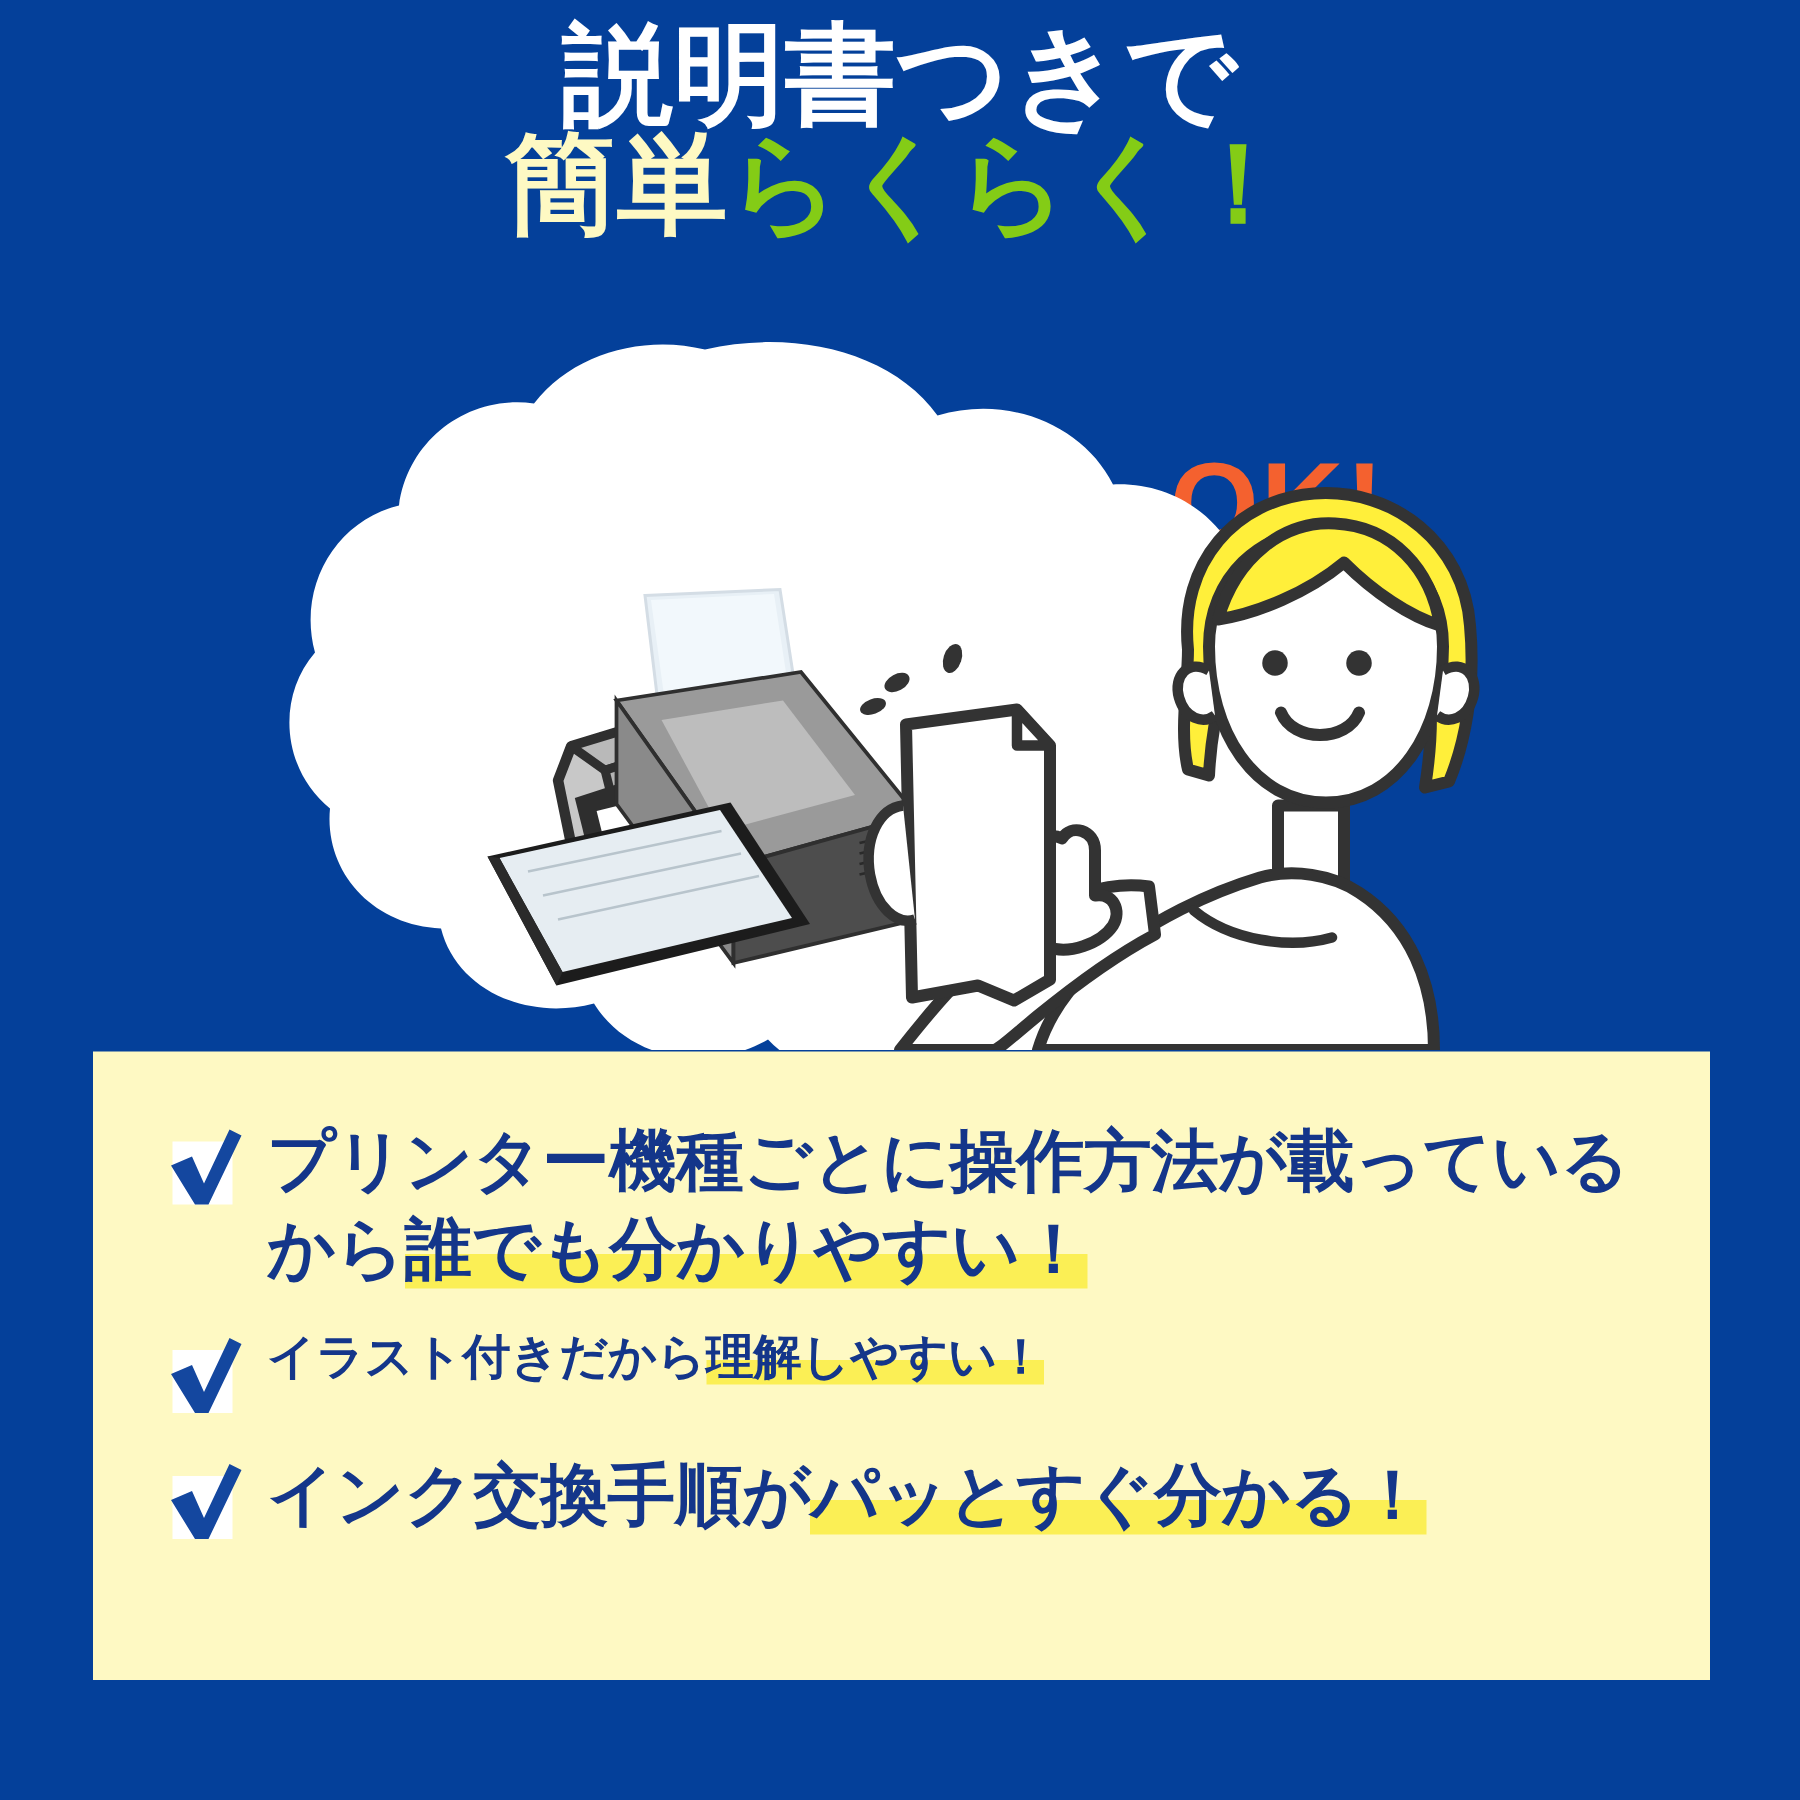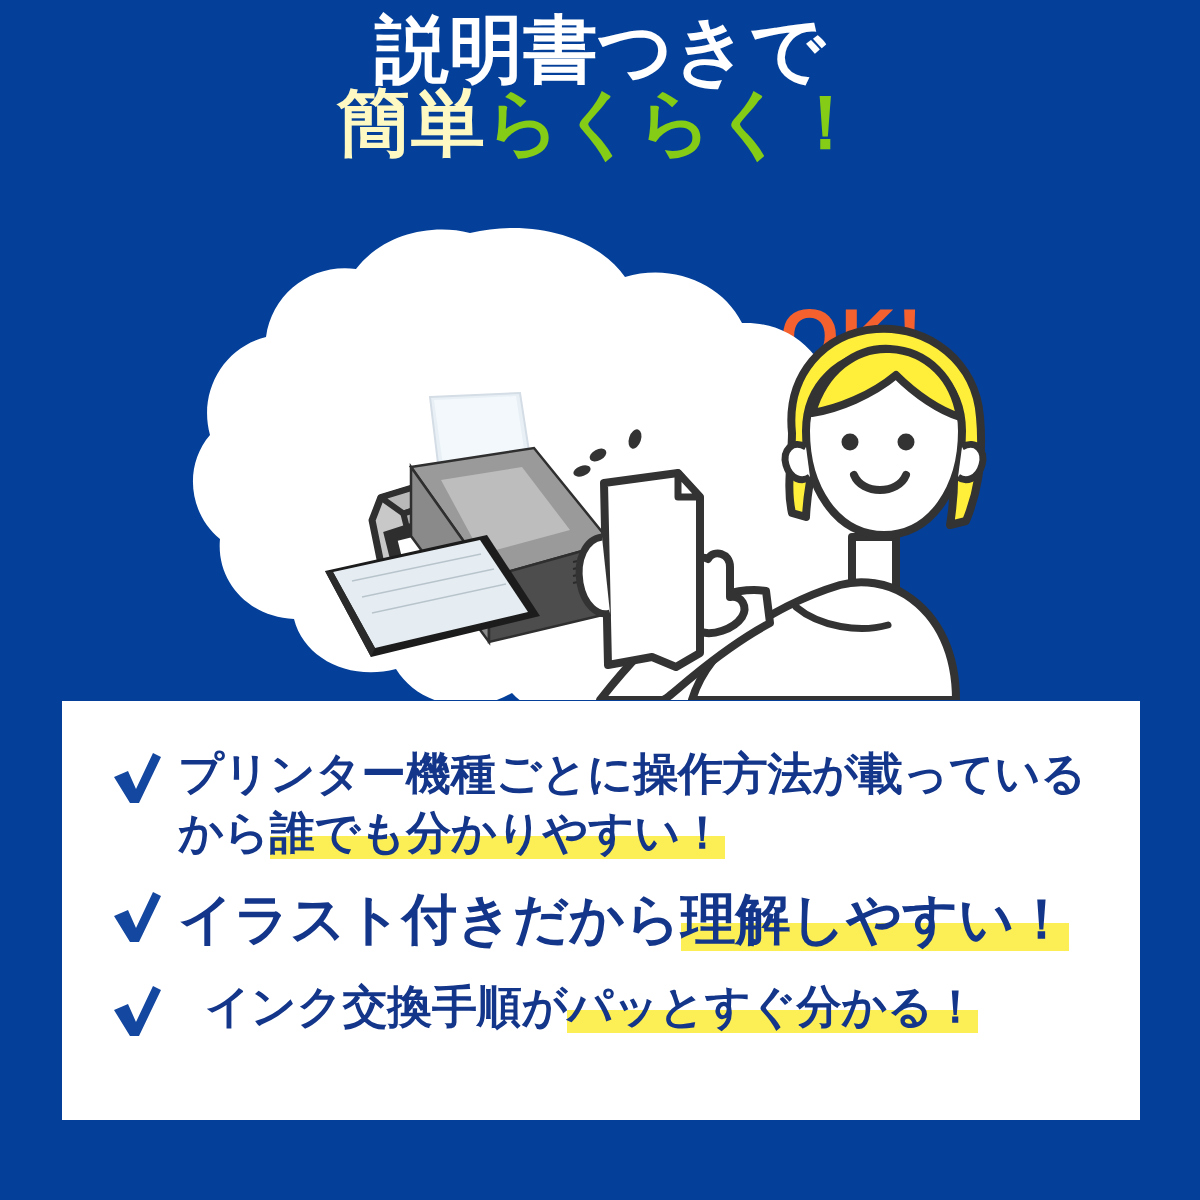--- a/index.html
+++ b/index.html
@@ -59,21 +59,21 @@
   }
   .illustration svg { display: block; }
 
   
   .panel {
     position: absolute;
     left: 62px;
     top: 701px;
     width: 1078px;
     height: 419px;
-    background: #ffffff;
+    background: #fef9c3;
     box-sizing: border-box;
     padding: 44px 38px 30px 44px;
   }
   .bullet {
     display: flex;
     align-items: flex-start;
     margin-bottom: 22px;
   }
   .bullet:last-child { margin-bottom: 0; }
 
@@ -106,22 +106,22 @@
     line-height: 1.30;
     letter-spacing: -0.005em;
     padding-top: 0;
   }
   .hi {
     background: linear-gradient(to top, #fbef55 44%, rgba(251,239,85,0) 44%);
     padding-bottom: 1px;
   }
 
   .b1 .bullet-text { font-size: 45px; }
-  .b2 .bullet-text { font-size: 55px; }
-  .b3 .bullet-text { font-size: 45px; margin-left: 27px; }
+  .b2 .bullet-text { font-size: 32px; }
+  .b3 .bullet-text { font-size: 45px; }
 </style>
 </head>
 <body>
 
 <div id="canvas">
 
   <div class="headline">
     <span class="headline-line headline-line-1">説明書つきで</span>
     <span class="headline-line"><span class="hl-orange">簡単</span><span class="hl-white">らくらく！</span></span>
   </div>

